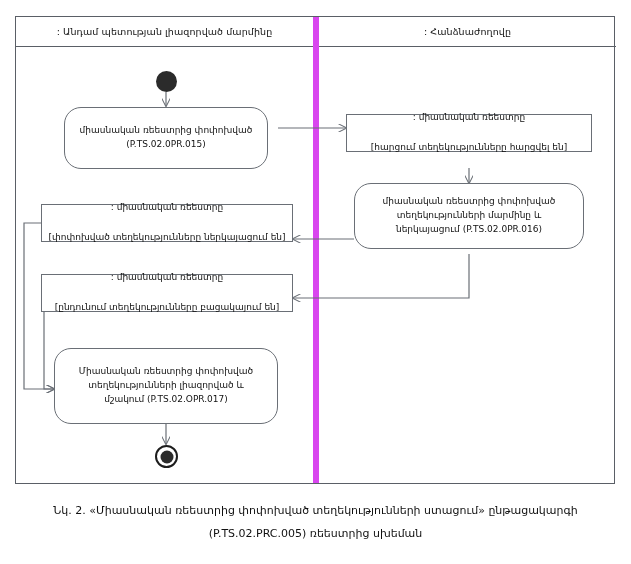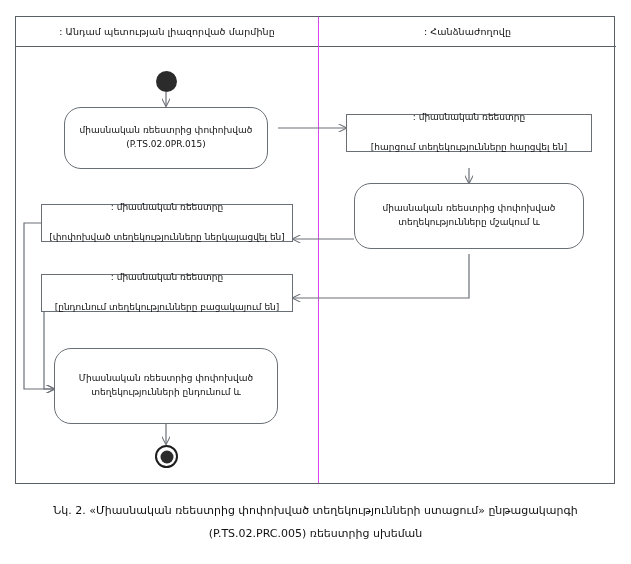--- a/index.html
+++ b/index.html
@@ -28,21 +28,21 @@
     background: #ffffff;
   }
 
   
   .lane {
     position: absolute;
     top: 0;
     height: 100%;
     box-sizing: border-box;
   }
-  #lane-left  { left: 0;     width: 303px; border-right: 1px solid #d946ef; }
+  #lane-left  { left: 0;     width: 303px; border-right: 6px solid #d946ef; }
   #lane-right { left: 303px; width: 297px; }
 
   .lane-header {
     position: absolute;
     left: 0;
     top: 0;
     width: 100%;
     height: 30px;
     box-sizing: border-box;
     border-bottom: 1px solid #5a5f66;
@@ -176,36 +176,38 @@
     <span class="ln">(P.TS.02.0PR.015)</span>
   </div>
 
   <div class="node state" style="left:330px; top:97px; width:246px; height:38px;">
     <span class="ln">: միասնական ռեեստրը</span>
     <span class="ln">[հարցում տեղեկությունները հարցվել են]</span>
   </div>
 
   <div class="node activity" style="left:338px; top:166px; width:230px; height:66px;">
     <span class="ln">միասնական ռեեստրից փոփոխված</span>
-    <span class="ln">տեղեկությունները մշակում և</span>
+    <span class="ln">տեղեկությունների մարմինը և</span>
+    <span class="ln">ներկայացում (P.TS.02.0PR.016)</span>
   </div>
 
   <div class="node state" style="left:25px; top:187px; width:252px; height:38px;">
     <span class="ln">: միասնական ռեեստրը</span>
-    <span class="ln">[փոփոխված տեղեկությունները ներկայացվել են]</span>
+    <span class="ln">[փոփոխված տեղեկությունները ներկայացում են]</span>
   </div>
 
   <div class="node state" style="left:25px; top:257px; width:252px; height:38px;">
     <span class="ln">: միասնական ռեեստրը</span>
     <span class="ln">[ընդունում տեղեկությունները բացակայում են]</span>
   </div>
 
   <div class="node activity" style="left:38px; top:331px; width:224px; height:76px;">
     <span class="ln">Միասնական ռեեստրից փոփոխված</span>
-    <span class="ln">տեղեկությունների ընդունում և</span>
+    <span class="ln">տեղեկությունների լիազորված և</span>
+    <span class="ln">մշակում (P.TS.02.OPR.017)</span>
   </div>
 
   <div id="end-node" style="left:139px; top:428px;"></div>
 
 </div>
 
 <div id="caption">
   <span class="cap-line">Նկ. 2. «Միասնական ռեեստրից փոփոխված տեղեկությունների ստացում» ընթացակարգի</span>
   <span class="cap-line">(P.TS.02.PRC.005) ռեեստրից սխեման</span>
 </div>

